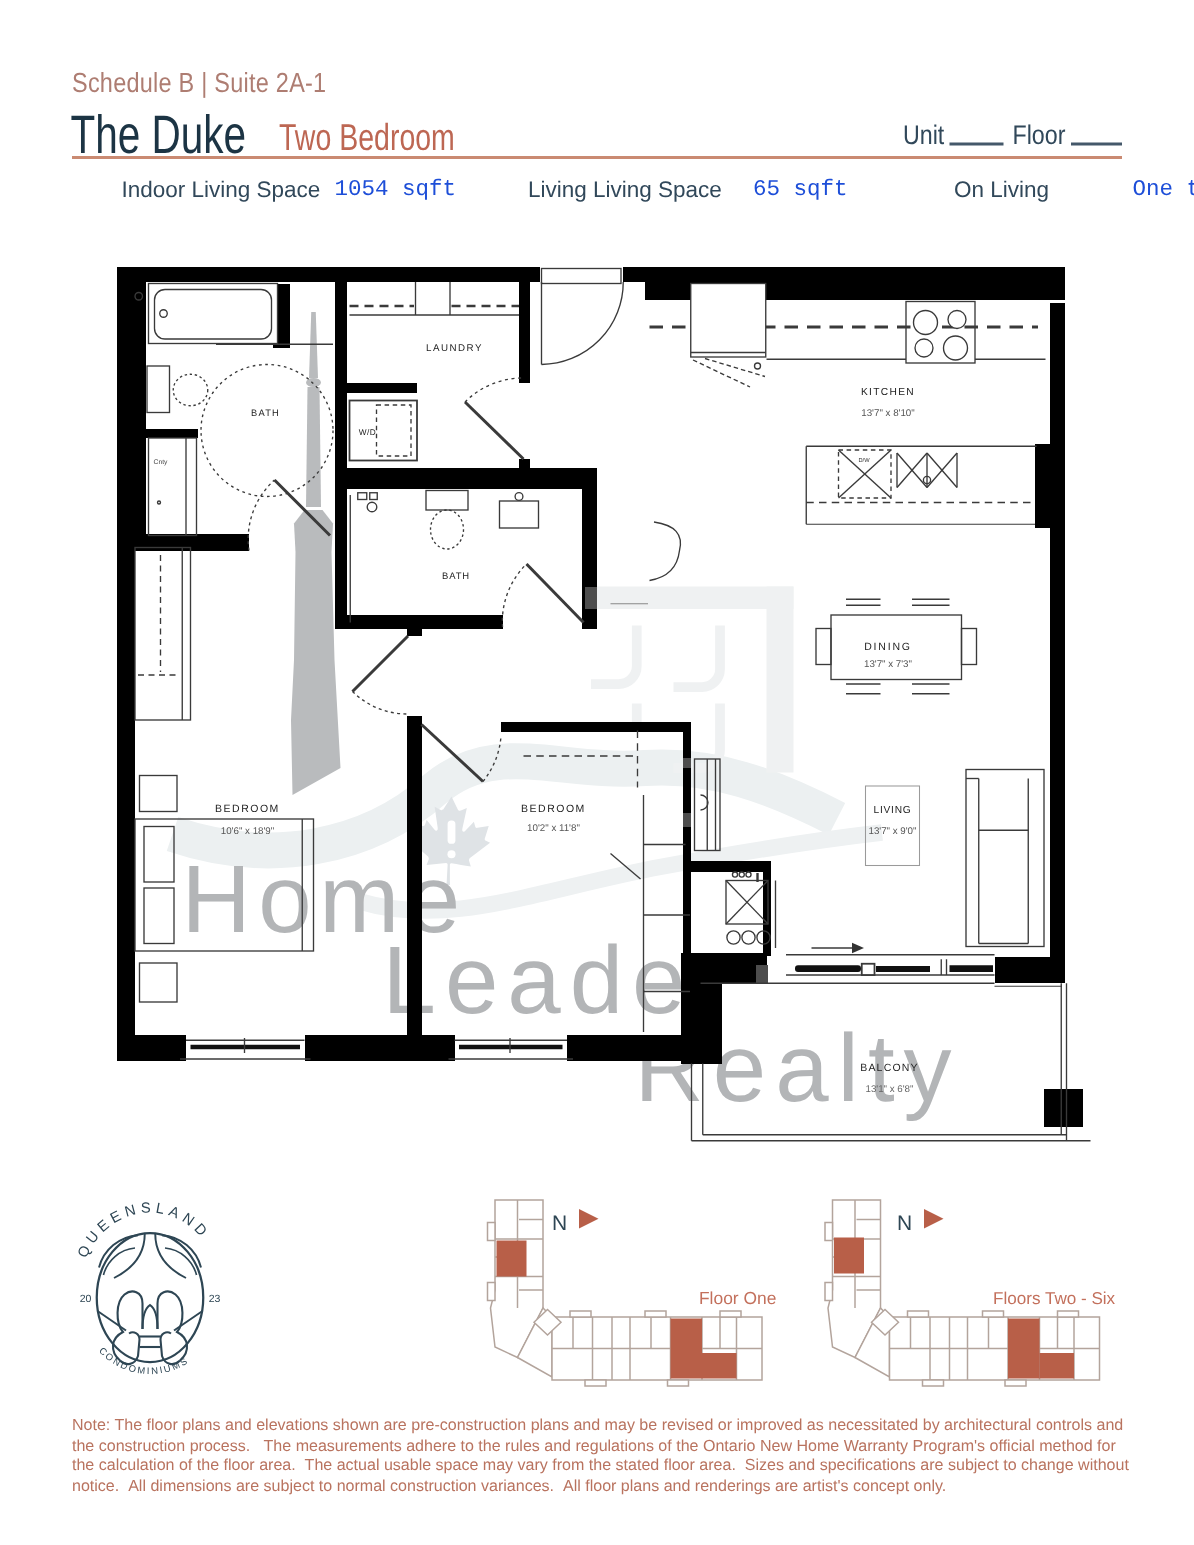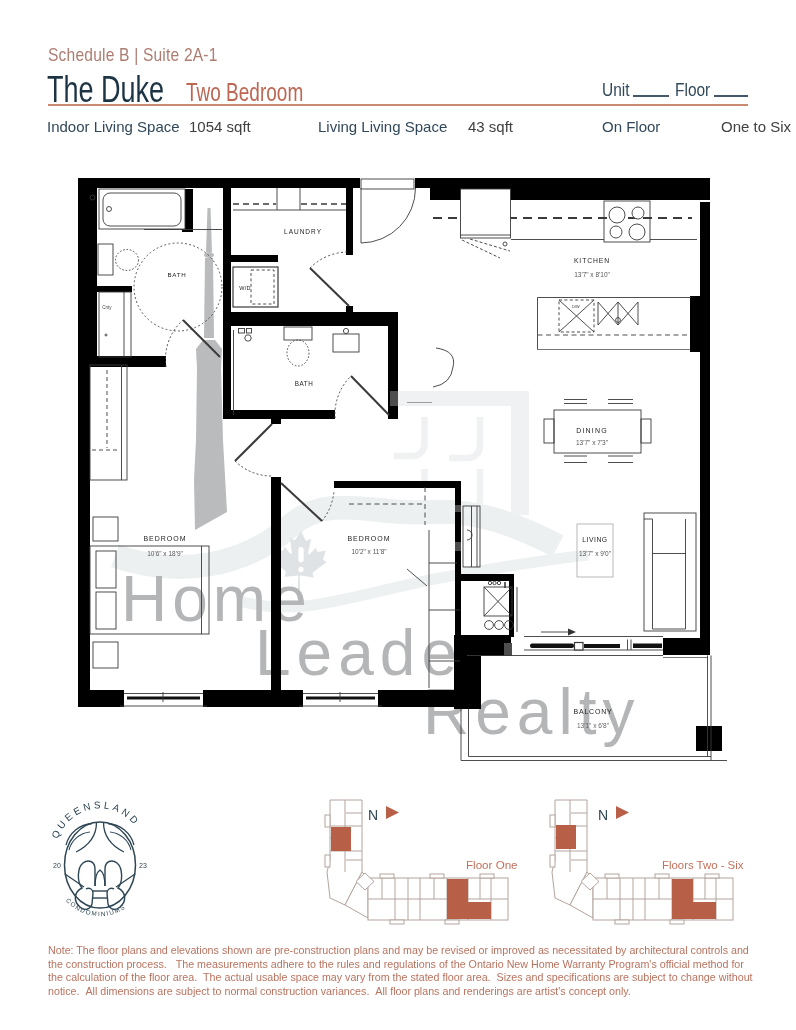--- a/index.html
+++ b/index.html
@@ -8,42 +8,42 @@
   .abs{position:absolute;}
   .sched{left:48px;top:44px;font-size:18.4px;color:#ae7d72;letter-spacing:0.2px;
          transform:scaleX(0.85);transform-origin:0 0;white-space:nowrap;}
   .title{left:47px;top:69px;font-size:36px;color:#1c3444;font-weight:400;
          transform:scaleX(0.75);transform-origin:0 0;white-space:nowrap;}
   .subtitle{left:186px;top:78px;font-size:25px;color:#bd6753;font-weight:400;
          transform:scaleX(0.76);transform-origin:0 0;white-space:nowrap;}
   .unitline{top:80px;font-size:18px;color:#31485a;white-space:nowrap;
          transform:scaleX(0.86);transform-origin:0 0;}
   .hr1{left:48px;top:104px;width:700px;height:2px;background:#ca8a72;}
-  .row{top:118px;font-size:15px;color:#31485a;white-space:nowrap;}
-  .rust{color:#404040;}
+  .row{top:118px;font-size:15px;color:#31485a;white-space:nowrap;margin-left:34px;}
+  .rust{color:#1d4ed8;font-family:Liberation Mono, monospace;}
   .note{left:48px;top:944px;width:760px;font-size:10.7px;line-height:13.5px;color:#b9735f;
         letter-spacing:0px;white-space:nowrap;}
   svg text{font-family:"Liberation Sans", sans-serif;}
 </style>
 </head>
 <body>
 <div id="page">
   <div class="abs sched">Schedule B | Suite 2A-1</div>
   <div class="abs title">The Duke</div>
   <div class="abs subtitle">Two Bedroom</div>
   <div class="abs unitline" style="left:602px;">Unit</div>
   <div class="abs unitline" style="left:675px;">Floor</div>
   <div class="abs" style="left:633px;top:95px;width:36px;height:1.5px;background:#44586a;"></div>
   <div class="abs" style="left:714px;top:95px;width:34px;height:1.5px;background:#44586a;"></div>
   <div class="abs hr1"></div>
   <div class="abs row" style="left:47px;">Indoor Living Space</div>
   <div class="abs row rust" style="left:189px;">1054 sqft</div>
   <div class="abs row" style="left:318px;">Living Living Space</div>
-  <div class="abs row rust" style="left:468px;">43 sqft</div>
-  <div class="abs row" style="left:602px;">On Floor</div>
+  <div class="abs row rust" style="left:468px;">65 sqft</div>
+  <div class="abs row" style="left:602px;">On Living</div>
   <div class="abs row rust" style="left:721px;">One to Six</div>
 
   <svg class="abs" style="left:0;top:0;" width="796" height="1030" viewBox="0 0 796 1030">
 
     <g id="watermark">
 
       <path d="M115,556 C180,578 245,566 290,526 C330,492 372,516 430,512 C475,509 515,524 558,546" fill="none" stroke="#ecf0f1" stroke-width="24"></path>
       <path d="M240,601 C300,619 360,593 440,578 C505,566 545,560 588,555" fill="none" stroke="#eef1f2" stroke-width="11"></path>
 
       <rect x="396" y="391" width="133" height="15" fill="#eff1f2"></rect>

